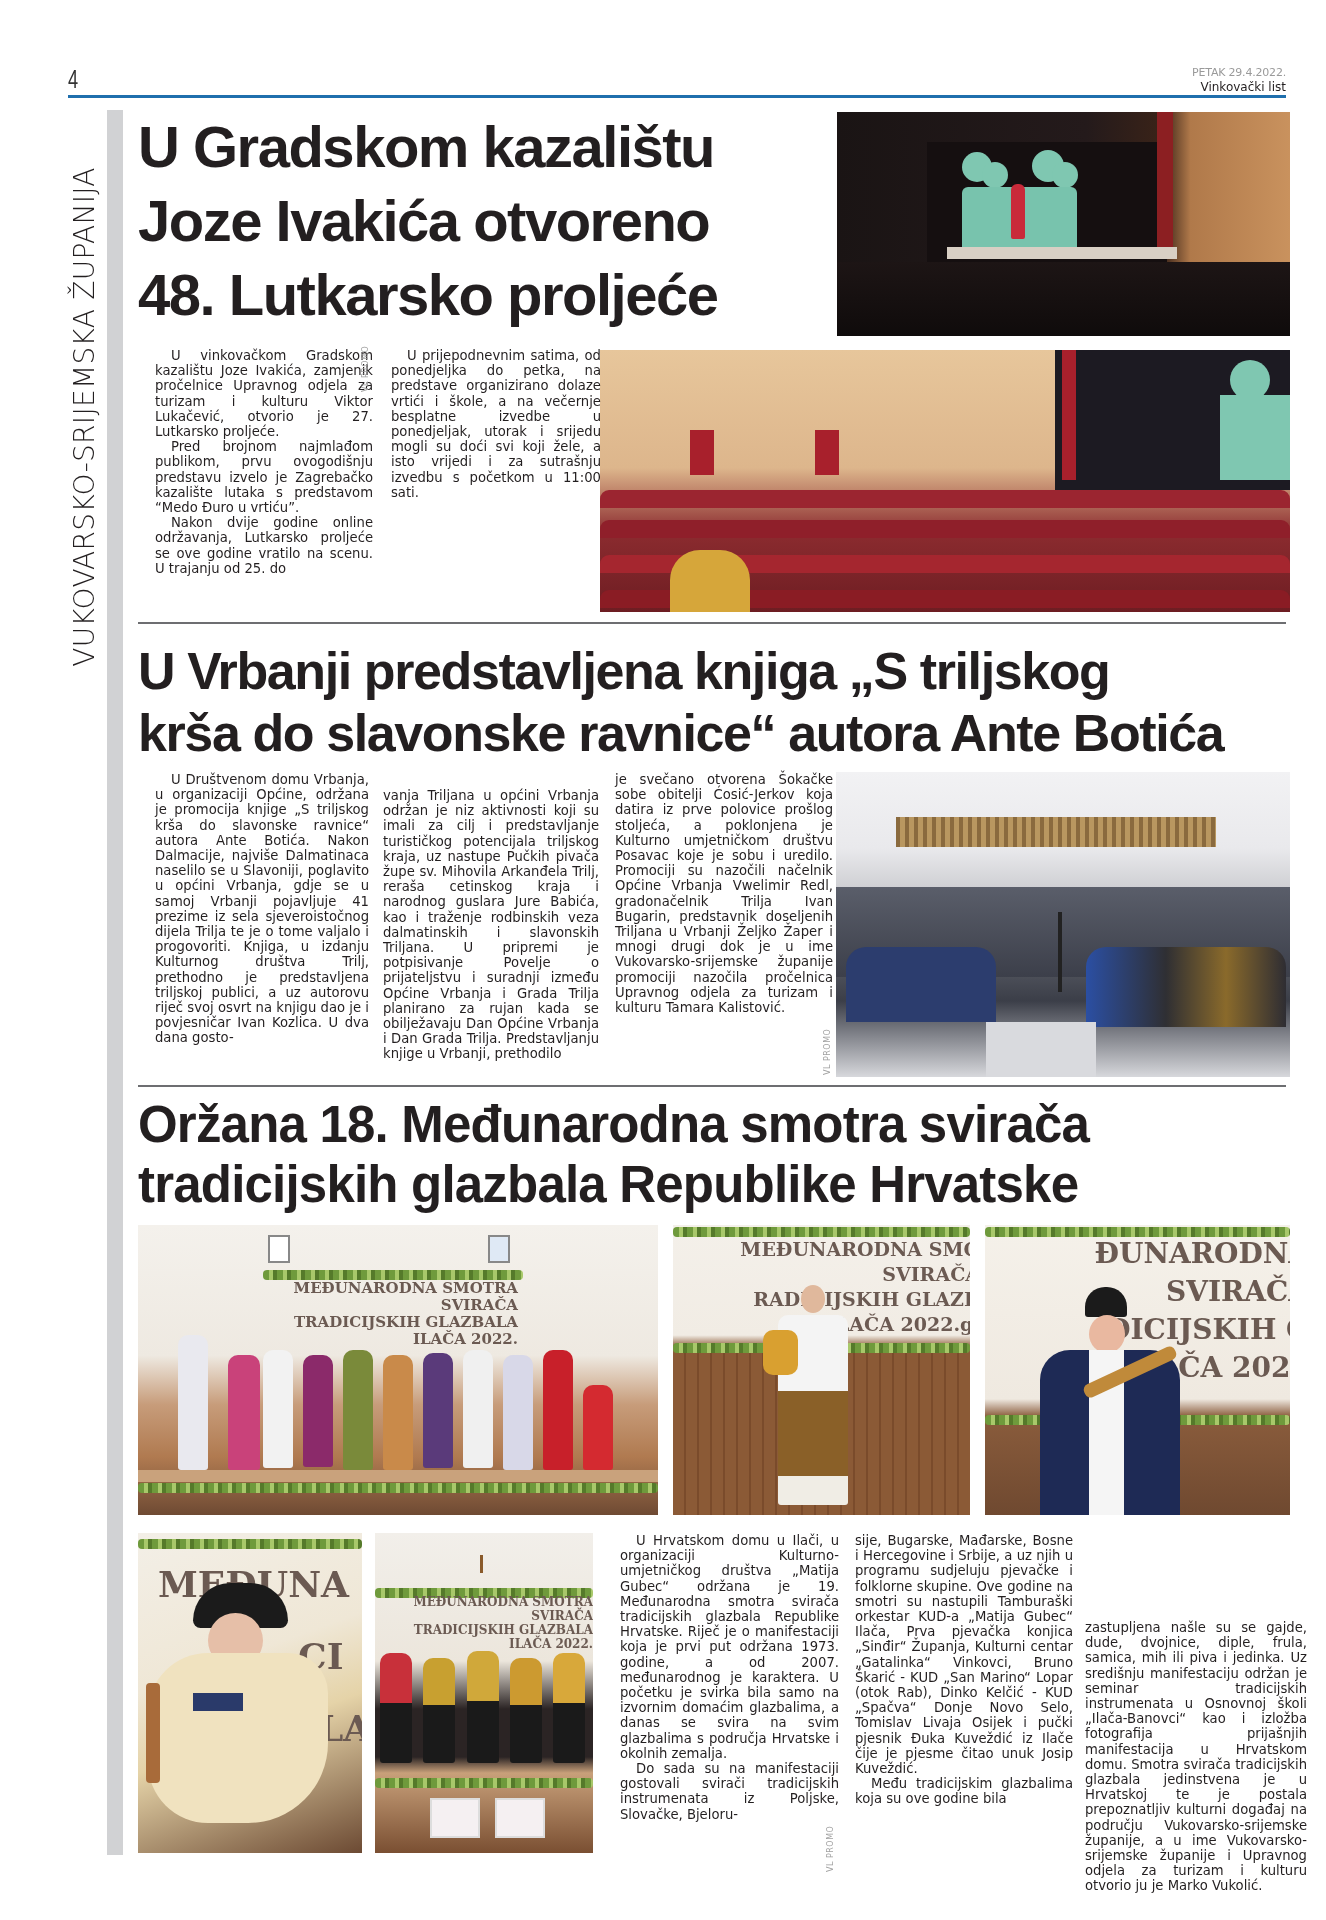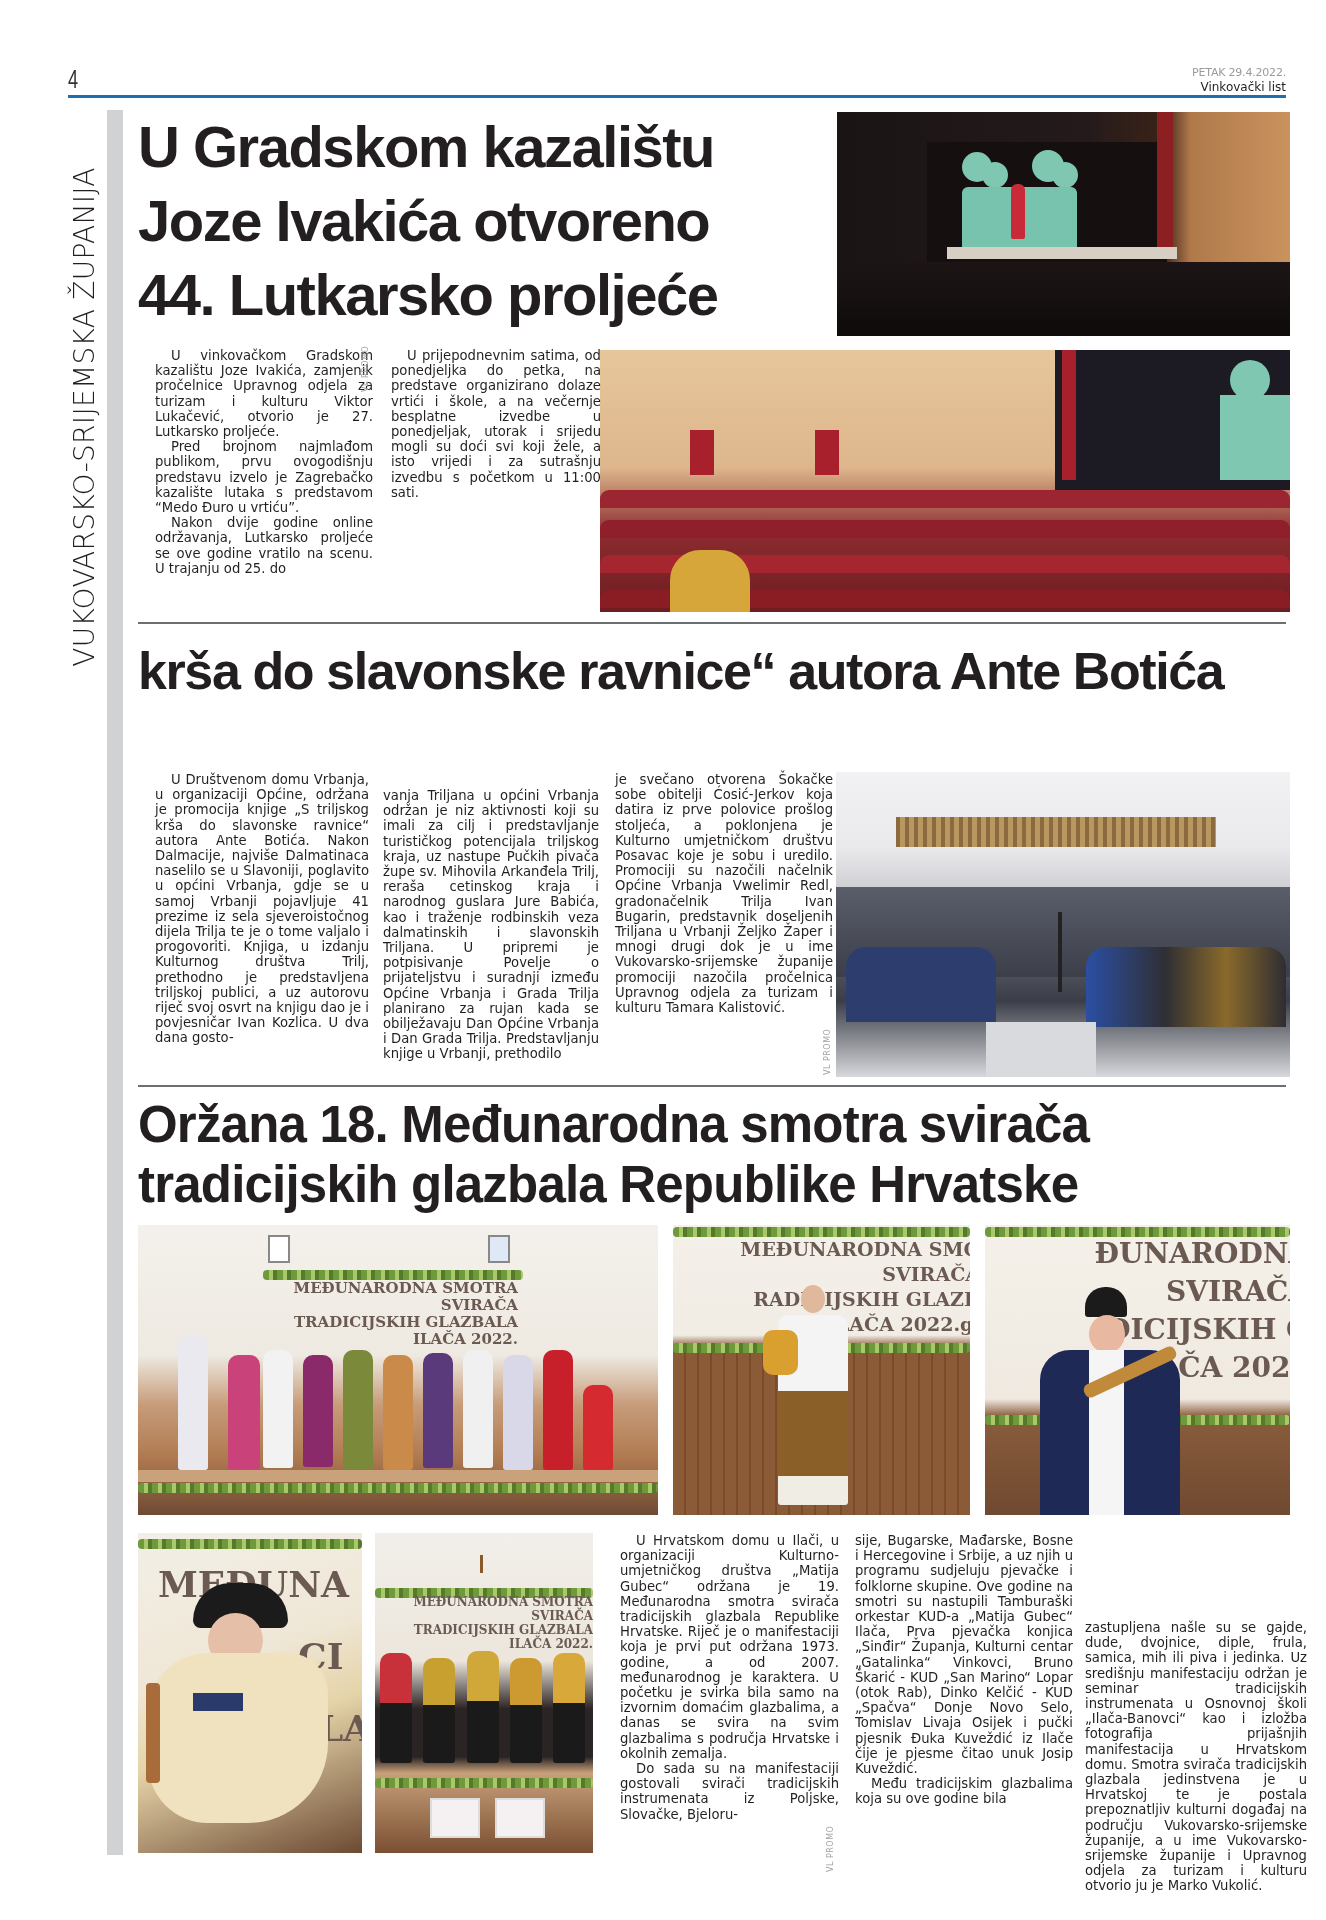--- a/index.html
+++ b/index.html
@@ -65,21 +65,21 @@
 <div class="hdr-rule"></div>
 
 <div class="side-label">
   <span>VUKOVARSKO-SRIJEMSKA ŽUPANIJA</span>
 </div>
 <div class="side-bar"></div>
 
 <div class="headline h1">
   <div>U Gradskom kazalištu</div>
   <div>Joze Ivakića otvoreno</div>
-  <div>44. Lutkarsko proljeće</div>
+  <div>48. Lutkarsko proljeće</div>
 </div>
 
 <div class="photo ph-stage">
   <div class="layer" style="left:90px;top:30px;width:240px;height:130px;background:#150f10;"></div>
   <div class="layer" style="left:320px;top:0;width:16px;height:140px;background:#8c1f22;"></div>
   <div class="layer" style="left:110px;top:135px;width:230px;height:12px;background:#d8cfc4;"></div>
   <div class="tree" style="left:125px;top:40px;width:30px;height:30px;"></div>
   <div class="tree" style="left:145px;top:50px;width:26px;height:26px;"></div>
   <div class="tree" style="left:195px;top:38px;width:32px;height:32px;"></div>
   <div class="tree" style="left:215px;top:50px;width:26px;height:26px;"></div>
@@ -108,20 +108,21 @@
   <p>Nakon dvije godine online održavanja, Lutkarsko proljeće se ove godine vratilo na scenu. U trajanju od 25. do</p>
 </div>
 <div class="promo" style="left:361px;top:392px;">VL PROMO</div>
 <div class="col" style="left:374px;top:348px;width:210px;">
   <p>U prijepodnevnim satima, od ponedjeljka do petka, na predstave organizirano dolaze vrtići i škole, a na večernje besplatne izvedbe u ponedjeljak, utorak i srijedu mogli su doći svi koji žele, a isto vrijedi i za sutrašnju izvedbu s početkom u 11:00 sati.</p>
 </div>
 
 <div class="divider" style="top:622px;"></div>
 
 <div class="headline h2">
+  <div>U Vrbanji predstavljena knjiga „S triljskog</div>
   <div>krša do slavonske ravnice“ autora Ante Botića</div>
 </div>
 
 <div class="col" style="left:138px;top:772px;width:214px;">
   <p>U Društvenom domu Vrbanja, u organizaciji Općine, održana je promocija knjige „S triljskog krša do slavonske ravnice“ autora Ante Botića. Nakon Dalmacije, najviše Dalmatinaca naselilo se u Slavoniji, poglavito u općini Vrbanja, gdje se u samoj Vrbanji pojavljuje 41 prezime iz sela sjeveroistočnog dijela Trilja te je o tome valjalo i progovoriti. Knjiga, u izdanju Kulturnog društva Trilj, prethodno je predstavljena triljskoj publici, a uz autorovu riječ svoj osvrt na knjigu dao je i povjesničar Ivan Kozlica. U dva dana gosto-</p>
 </div>
 <div class="col" style="left:366px;top:788px;width:216px;">
   <p style="text-indent:0">vanja Triljana u općini Vrbanja održan je niz aktivnosti koji su imali za cilj i predstavljanje turističkog potencijala triljskog kraja, uz nastupe Pučkih pivača župe sv. Mihovila Arkanđela Trilj, reraša cetinskog kraja i narodnog guslara Jure Babića, kao i traženje rodbinskih veza dalmatinskih i slavonskih Triljana. U pripremi je potpisivanje Povelje o prijateljstvu i suradnji između Općine Vrbanja i Grada Trilja planirano za rujan kada se obilježavaju Dan Općine Vrbanja i Dan Grada Trilja. Predstavljanju knjige u Vrbanji, prethodilo</p>
 </div>
 <div class="col" style="left:598px;top:772px;width:218px;">

